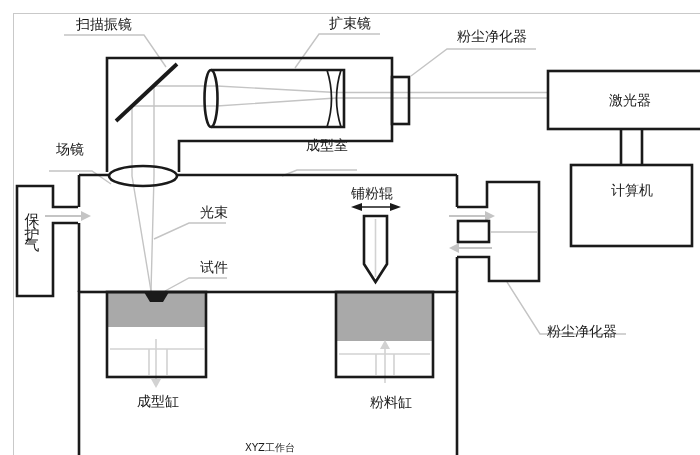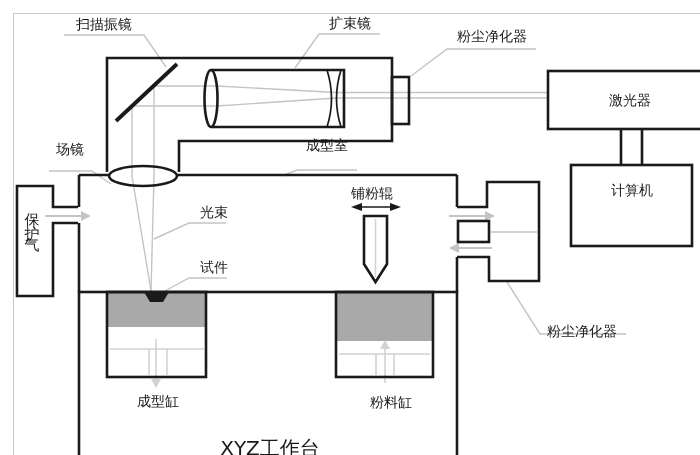--- a/index.html
+++ b/index.html
@@ -29,21 +29,21 @@
     position:absolute; color:var(--line,#1a1a1a); font-size:14px; line-height:16px;
     white-space:nowrap; transform:translateX(-50%);
   }
   .lbl-left { transform:none; }
   .lbl-2line { text-align:right; line-height:28px; }
   .lbl-2line span { display:block; }
   .lbl-vert {
     transform:none; writing-mode:vertical-rl; text-orientation:upright;
     letter-spacing:12px; font-size:15px; line-height:18px;
   }
-  .lbl-xyz { font-size:20px; }
+  .lbl-xyz { font-size:10px; }
 </style>
 </head>
 <body>
 
 <div class="stage">
 
   <svg width="698" height="453" viewBox="0 0 698 453">
 
     <g>
       <rect class="pow" x="94" y="278" width="97" height="35"></rect>

